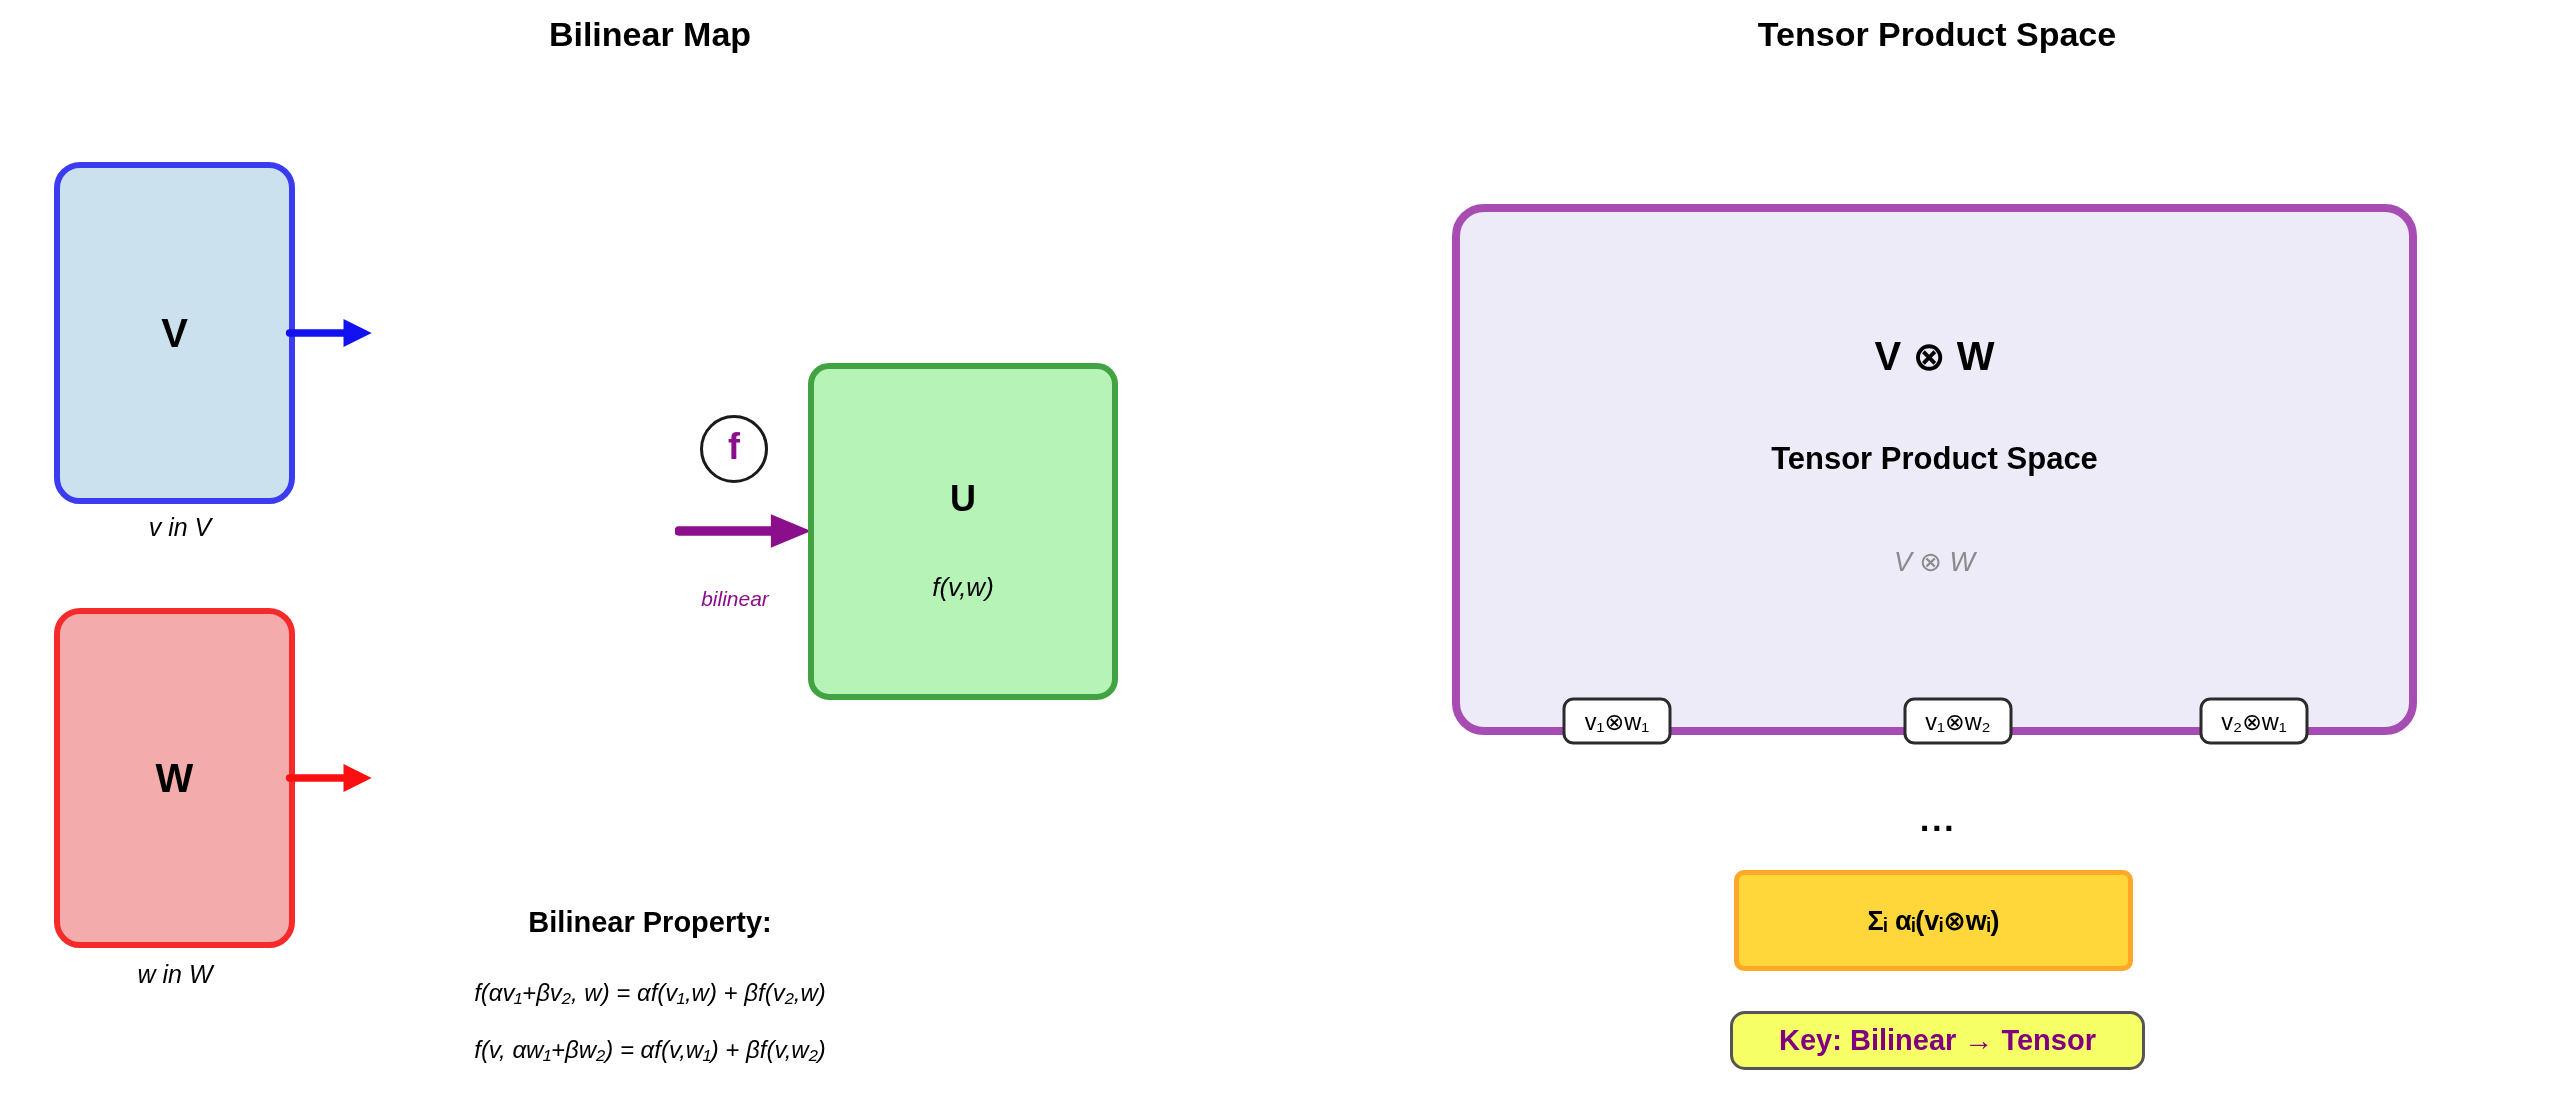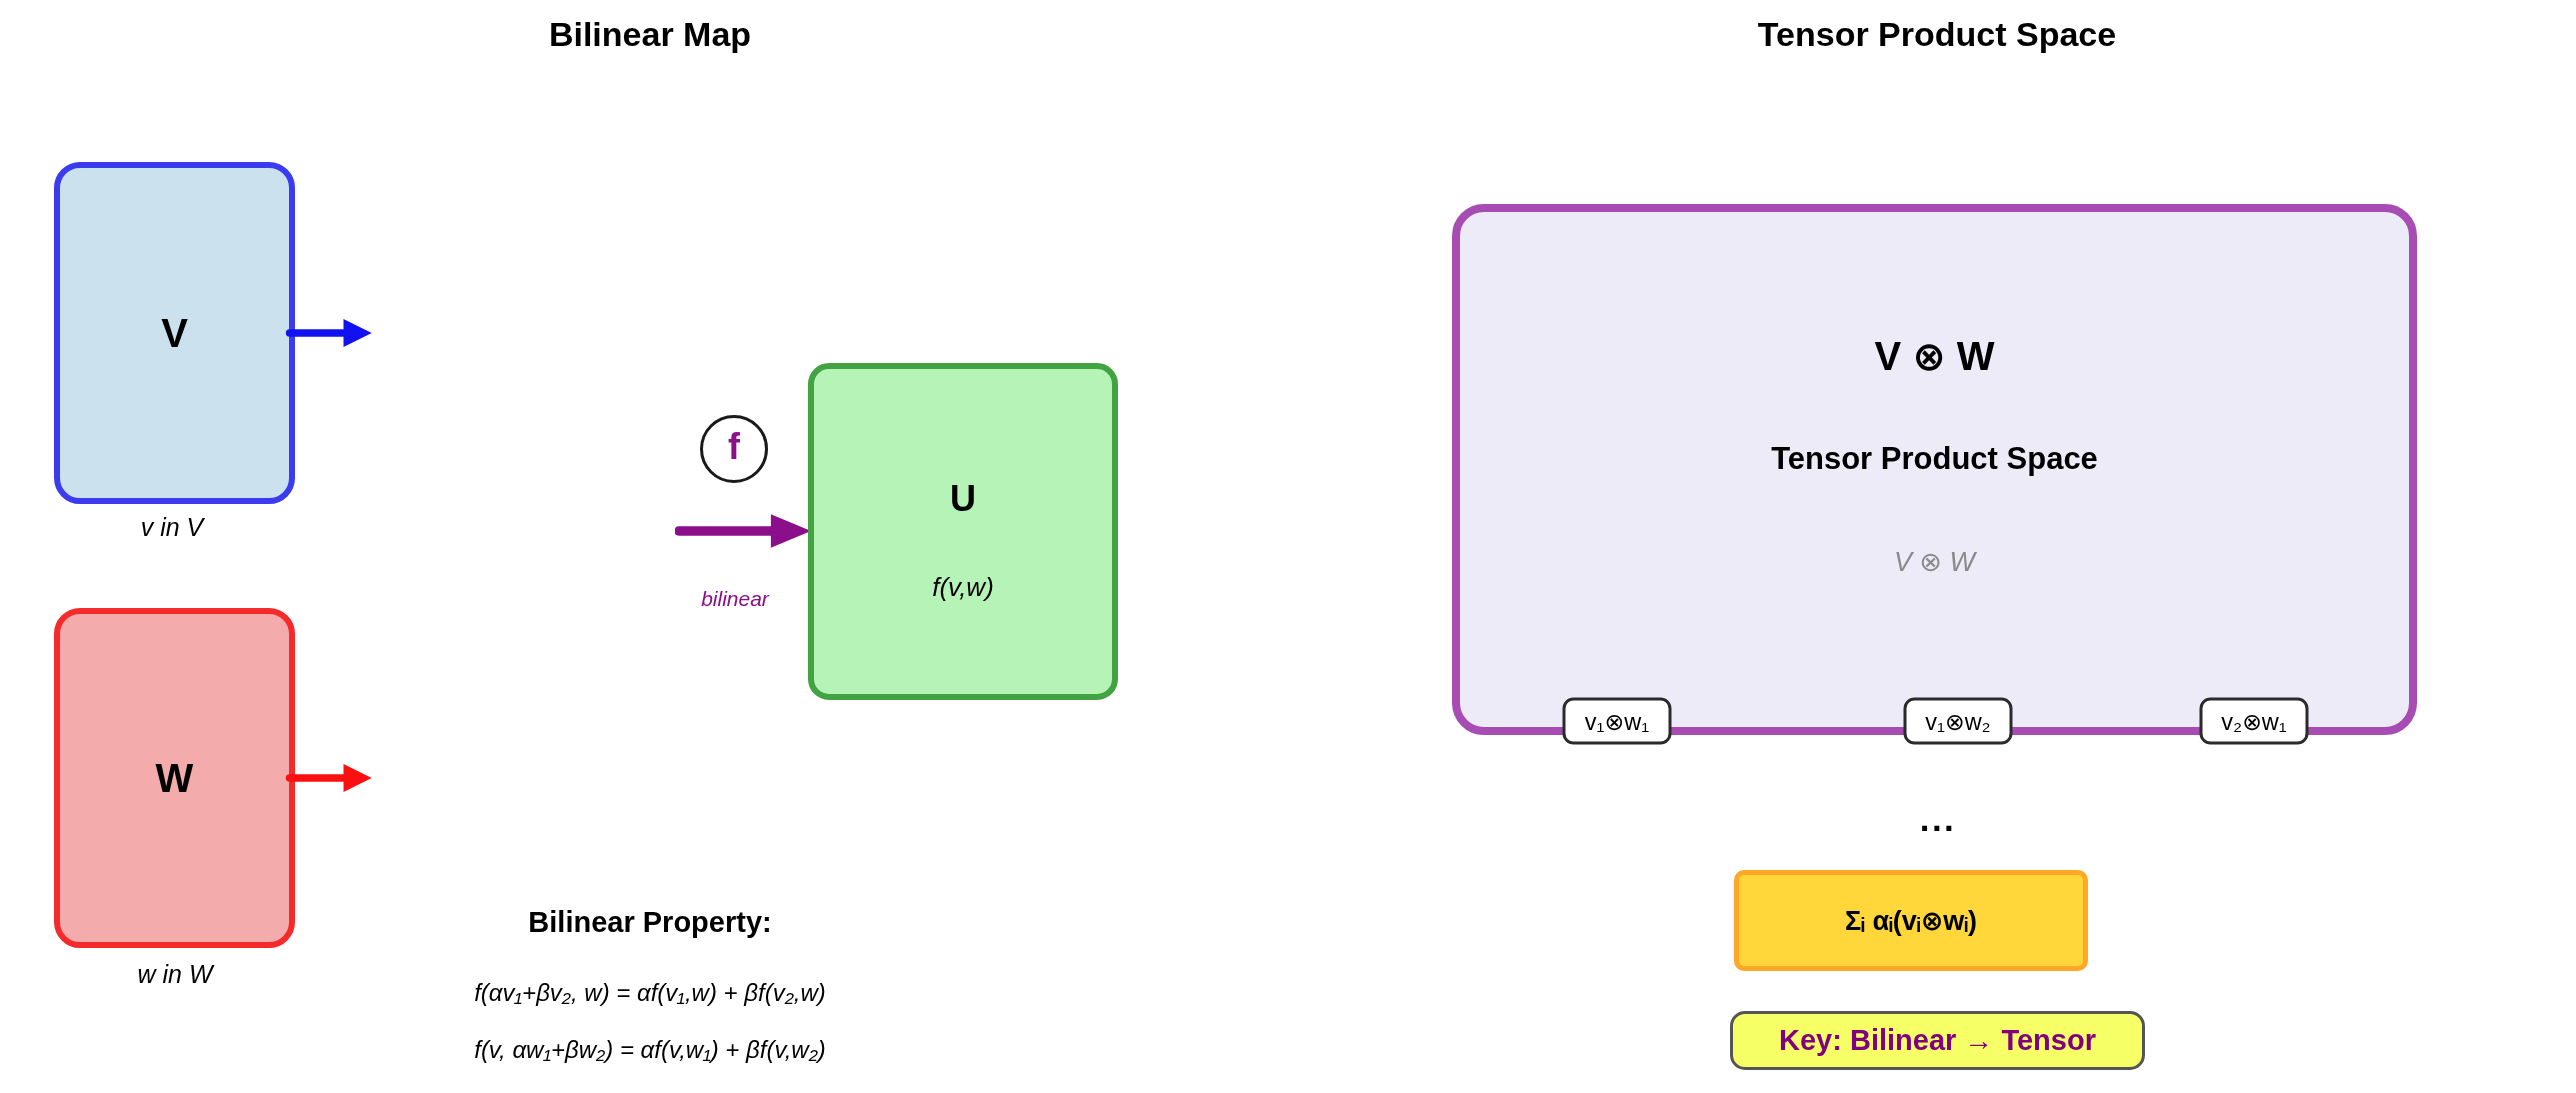--- a/index.html
+++ b/index.html
@@ -122,21 +122,21 @@
     background: #ffffff;
     border: 3.1px solid var(--basis-border);
     border-radius: 11px;
     display: flex; align-items: center; justify-content: center;
     font-size: 23.5px;
   }
   .ellipsis { font-size: 35px; font-weight: bold; letter-spacing: 2.5px; }
 
   .sum-box {
     position: absolute;
-    left: 1734px; top: 870px; width: 354px; height: 101px;
+    left: 1734px; top: 870px; width: 399px; height: 101px;
     box-sizing: border-box;
     background: var(--gold-fill);
     border: 5px solid var(--gold-border);
     border-radius: 10px;
     display: flex; align-items: center; justify-content: center;
     font-size: 27px; font-weight: bold;
   }
   .key-box {
     position: absolute;
     left: 1730px; top: 1011px; width: 415px; height: 59px;
@@ -151,21 +151,21 @@
 </head>
 <body>
 
 <div id="canvas">
 
   <div class="center-text panel-title" style="left:650px; top:34px;">Bilinear Map</div>
 
   <div class="space-box v-box">
     <span class="big-letter">V</span>
   </div>
-  <div class="center-text caption" style="left:172px; top:527px;">v in V</div>
+  <div class="center-text caption" style="left:180px; top:527px;">v in V</div>
 
   <div class="space-box w-box">
     <span class="big-letter">W</span>
   </div>
   <div class="center-text caption" style="left:175px; top:974px;">w in W</div>
 
   <svg class="abs" style="left:283px; top:306px;" width="94" height="54" viewBox="0 0 152 88">
     <line x1="10" y1="44" x2="105" y2="44" stroke="var(--blue-arrow)" stroke-width="12" stroke-linecap="round"></line>
     <polygon points="98,21 144,44 98,67" fill="var(--blue-arrow)"></polygon>
   </svg>

